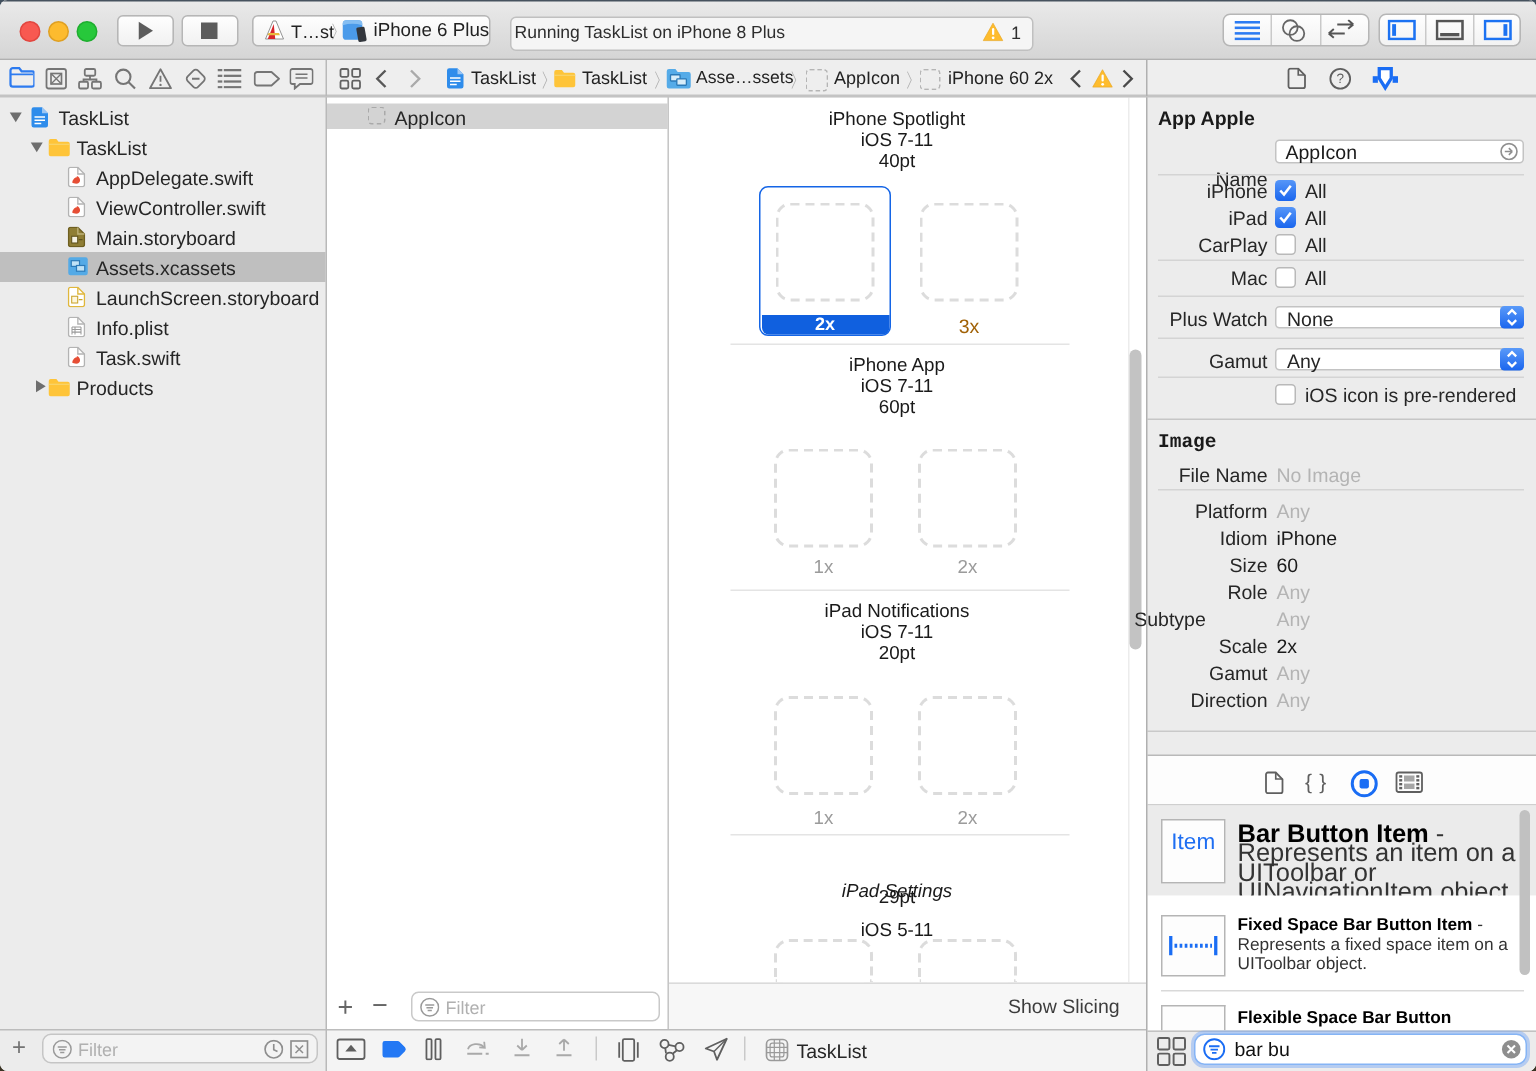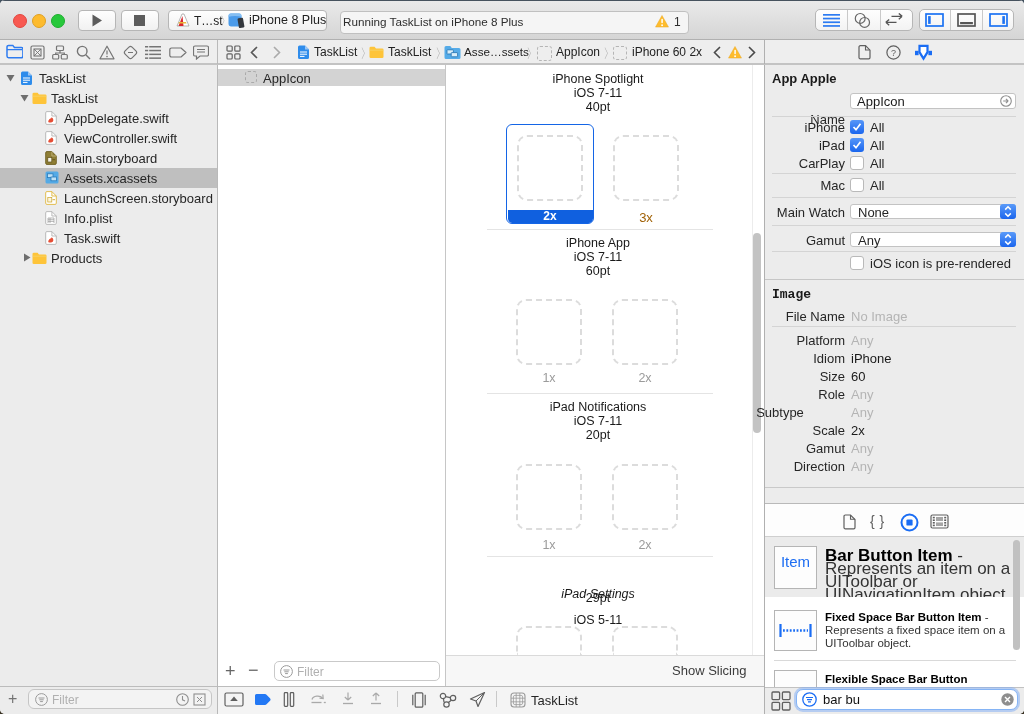--- a/index.html
+++ b/index.html
@@ -48,21 +48,21 @@
 <path d="M3.5 13 L7.5 3 L8.5 13 Z" fill="#d8262c"></path>
 <path d="M4 9 L11 9 L11.6 10.5 L3.4 10.5 Z" fill="#e8b93c"></path>
 </svg>
 <span class="abs crumbtext" style="left:194px;top:14px;">T…st</span>
 <span class="abs sep" style="left:220px;top:13px;font-size:12px;">〉</span>
 <svg class="abs" style="left:228px;top:12px;" width="18" height="17" viewBox="0 0 18 17">
       <rect x="0.5" y="1.5" width="13" height="13" rx="2.4" fill="#4b9bea"></rect>
       <path d="M0.5 4.8 Q7 3 13.5 4.8 V4 a2.4 2.4 0 0 0-2.4-2.5 H2.9 A2.4 2.4 0 0 0 0.5 4 Z" fill="#85bef2"></path>
       <rect x="10.2" y="6" width="5.6" height="9.8" rx="1.1" fill="#33373d" transform="rotate(-10 13 11)"></rect>
     </svg>
-<span class="abs crumbtext" style="left:249px;top:13px;font-size:12.5px;">iPhone 8 Plus</span>
+<span class="abs crumbtext" style="left:249px;top:13px;font-size:12.5px;">iPhone 6 Plus</span>
 
 <div class="abs" style="left:340px;top:11px;width:349px;height:23px;background:#f5f5f5;border:1px solid #c0c0c0;border-radius:4px;box-sizing:border-box;"></div>
 <span class="abs" style="left:343px;top:15px;font-size:11.7px;color:#2e2e2e;">Running TaskList on iPhone 8 Plus</span>
 <svg class="abs" style="left:655px;top:15px;" width="14" height="13" viewBox="0 0 15 14">
       <path d="M7.5 0.5 L14.5 13 L0.5 13 Z" fill="#febc2d" stroke="#eaa722" stroke-width="0.5" stroke-linejoin="round"></path>
       <rect x="6.8" y="4" width="1.6" height="5" rx="0.8" fill="#fff"></rect>
       <circle cx="7.6" cy="11" r="1" fill="#fff"></circle>
     </svg>
 <span class="abs" style="left:674px;top:15px;font-size:12px;color:#2e2e2e;">1</span>
 
@@ -503,21 +503,21 @@
 <div class="insplbl" style="left:715px;top:156px;width:130px;">CarPlay</div>
 <div class="cb off" style="left:850px;top:156px;"></div>
 <span class="abs lbl13" style="left:870px;top:156px;">All</span>
 <div class="hline" style="left:772px;top:173px;width:244px;"></div>
 
 <div class="insplbl" style="left:715px;top:178px;width:130px;">Mac</div>
 <div class="cb off" style="left:850px;top:178px;"></div>
 <span class="abs lbl13" style="left:870px;top:178px;">All</span>
 <div class="hline" style="left:772px;top:197px;width:244px;"></div>
 
-<div class="insplbl" style="left:715px;top:205px;width:130px;">Main Watch</div>
+<div class="insplbl" style="left:715px;top:205px;width:130px;">Plus Watch</div>
 <div class="ddown" style="top:204px;">
         <div class="ddcap"><svg width="16" height="15" viewBox="0 0 16 15">
             <path d="M5.2 5.6 L8 2.8 L10.8 5.6 M5.2 9.4 L8 12.2 L10.8 9.4" fill="none" stroke="#fff" stroke-width="1.5"></path>
           </svg></div>
       </div>
 <span class="abs lbl13" style="left:858px;top:205px;">None</span>
 <div class="hline" style="left:772px;top:225px;width:244px;"></div>
 
 <div class="insplbl" style="left:715px;top:233px;width:130px;">Gamut</div>
 <div class="ddown" style="top:232px;">

